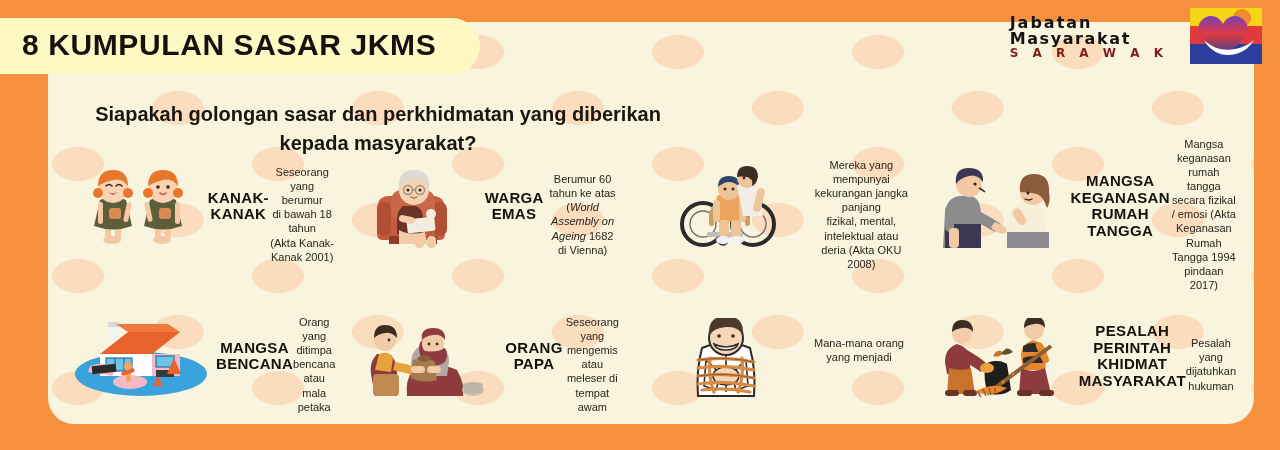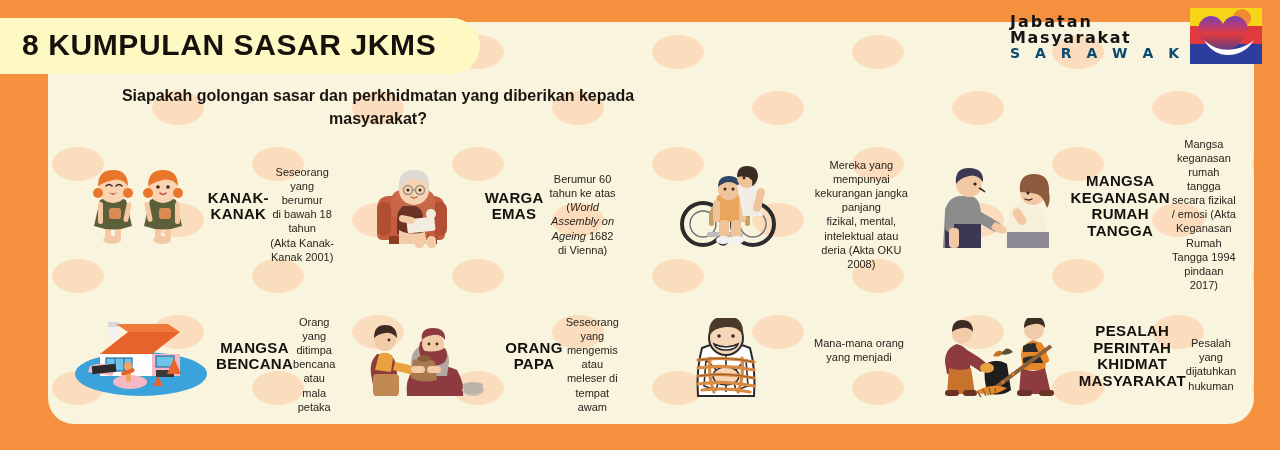--- a/index.html
+++ b/index.html
@@ -37,35 +37,35 @@
     background:#fef9c3;
     border-top-right-radius:40px;border-bottom-right-radius:40px;
     padding:10px 44px 12px 22px;
     z-index:6;
   }
   #title-text{
     font-size:30px;font-weight:800;letter-spacing:.6px;color:#17110d;
     white-space:nowrap;
   }
   #subtitle{
-    position:absolute;left:40px;top:62px;width:580px;
+    position:absolute;left:40px;top:78px;width:580px;
     text-align:center;
-    font-size:16px;font-weight:800;color:#1b1510;line-height:1.45;
+    font-size:20px;font-weight:800;color:#1b1510;line-height:1.45;
     z-index:5;
   }
   
   #logo{
     position:absolute;right:18px;top:6px;
-    display:flex;align-items:center;gap:0;z-index:7;
+    display:flex;align-items:center;gap:16px;z-index:7;
   }
   #logo-words{ line-height:1.0; text-align:left; }
   .lw1{font-size:16px;font-weight:700;color:#141414;letter-spacing:2px;font-family:"DejaVu Sans",sans-serif;}
   .lw2{font-size:19px;font-weight:800;color:#6a3fae;letter-spacing:1.5px;font-family:"DejaVu Sans",sans-serif;}
   .lw3{font-size:16px;font-weight:700;color:#141414;letter-spacing:1.6px;font-family:"DejaVu Sans",sans-serif;}
-  .lw4{font-size:14px;font-weight:700;color:#0c4a6e;letter-spacing:5px;font-family:"DejaVu Sans",sans-serif;}
+  .lw4{font-size:12px;font-weight:700;color:#7f1d1d;letter-spacing:5px;font-family:"DejaVu Sans",sans-serif;}
   #logo-mark{width:78px;height:62px;flex:0 0 auto;}
   
   #grid{
     position:absolute;left:8px;right:8px;top:96px;bottom:6px;
     display:grid;
     grid-template-columns:repeat(4,1fr);
     grid-template-rows:1fr 1fr;
     z-index:4;
   }
   .card{

